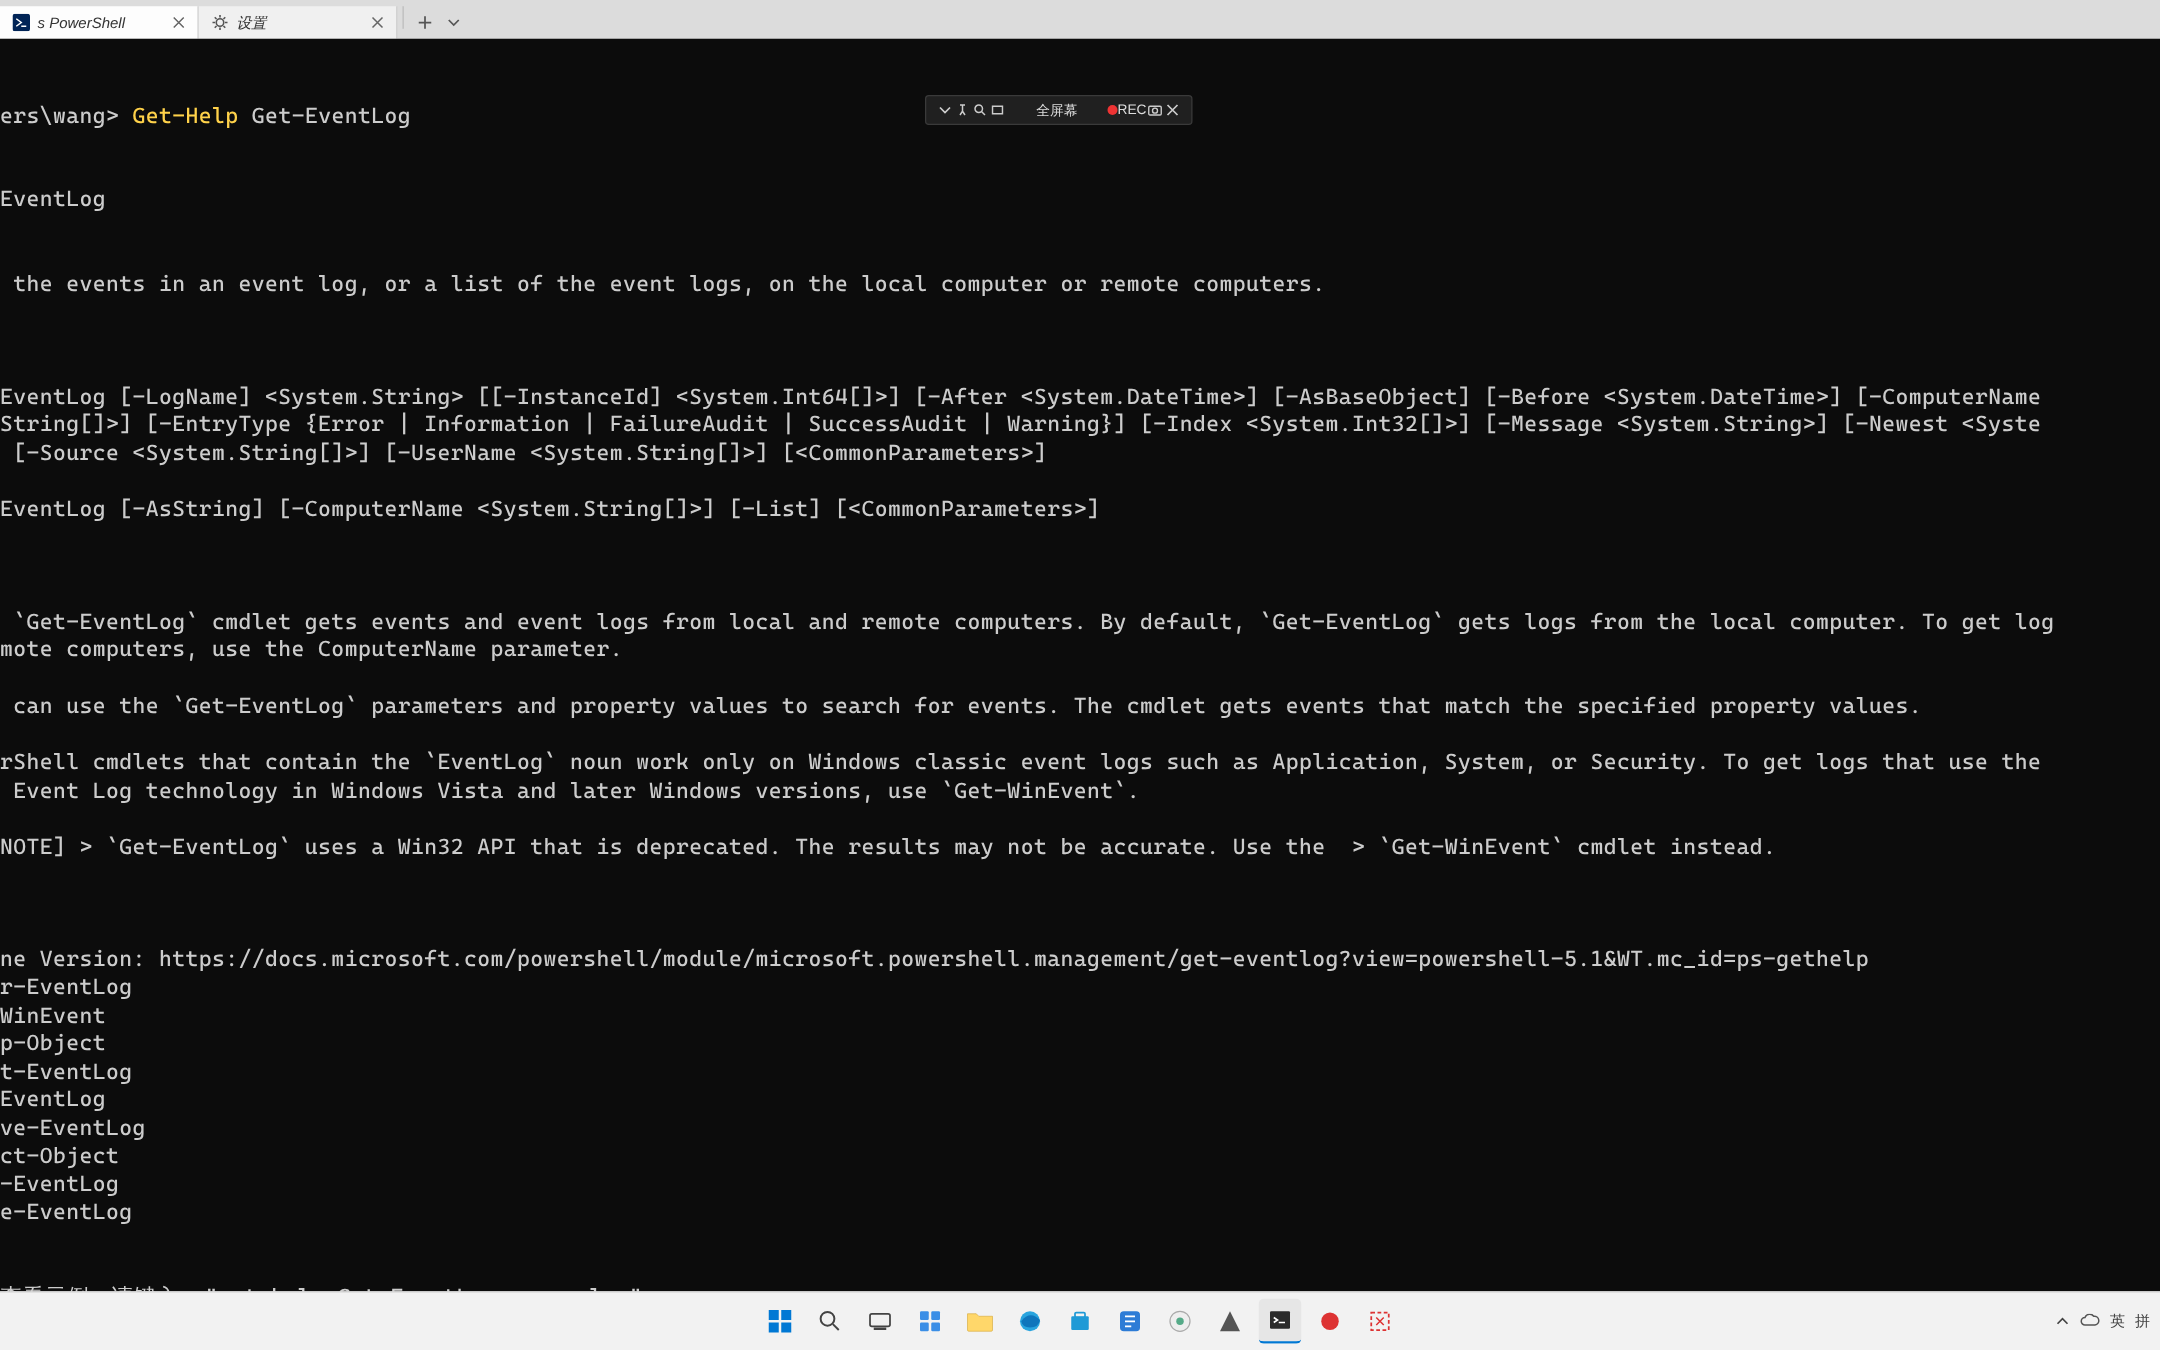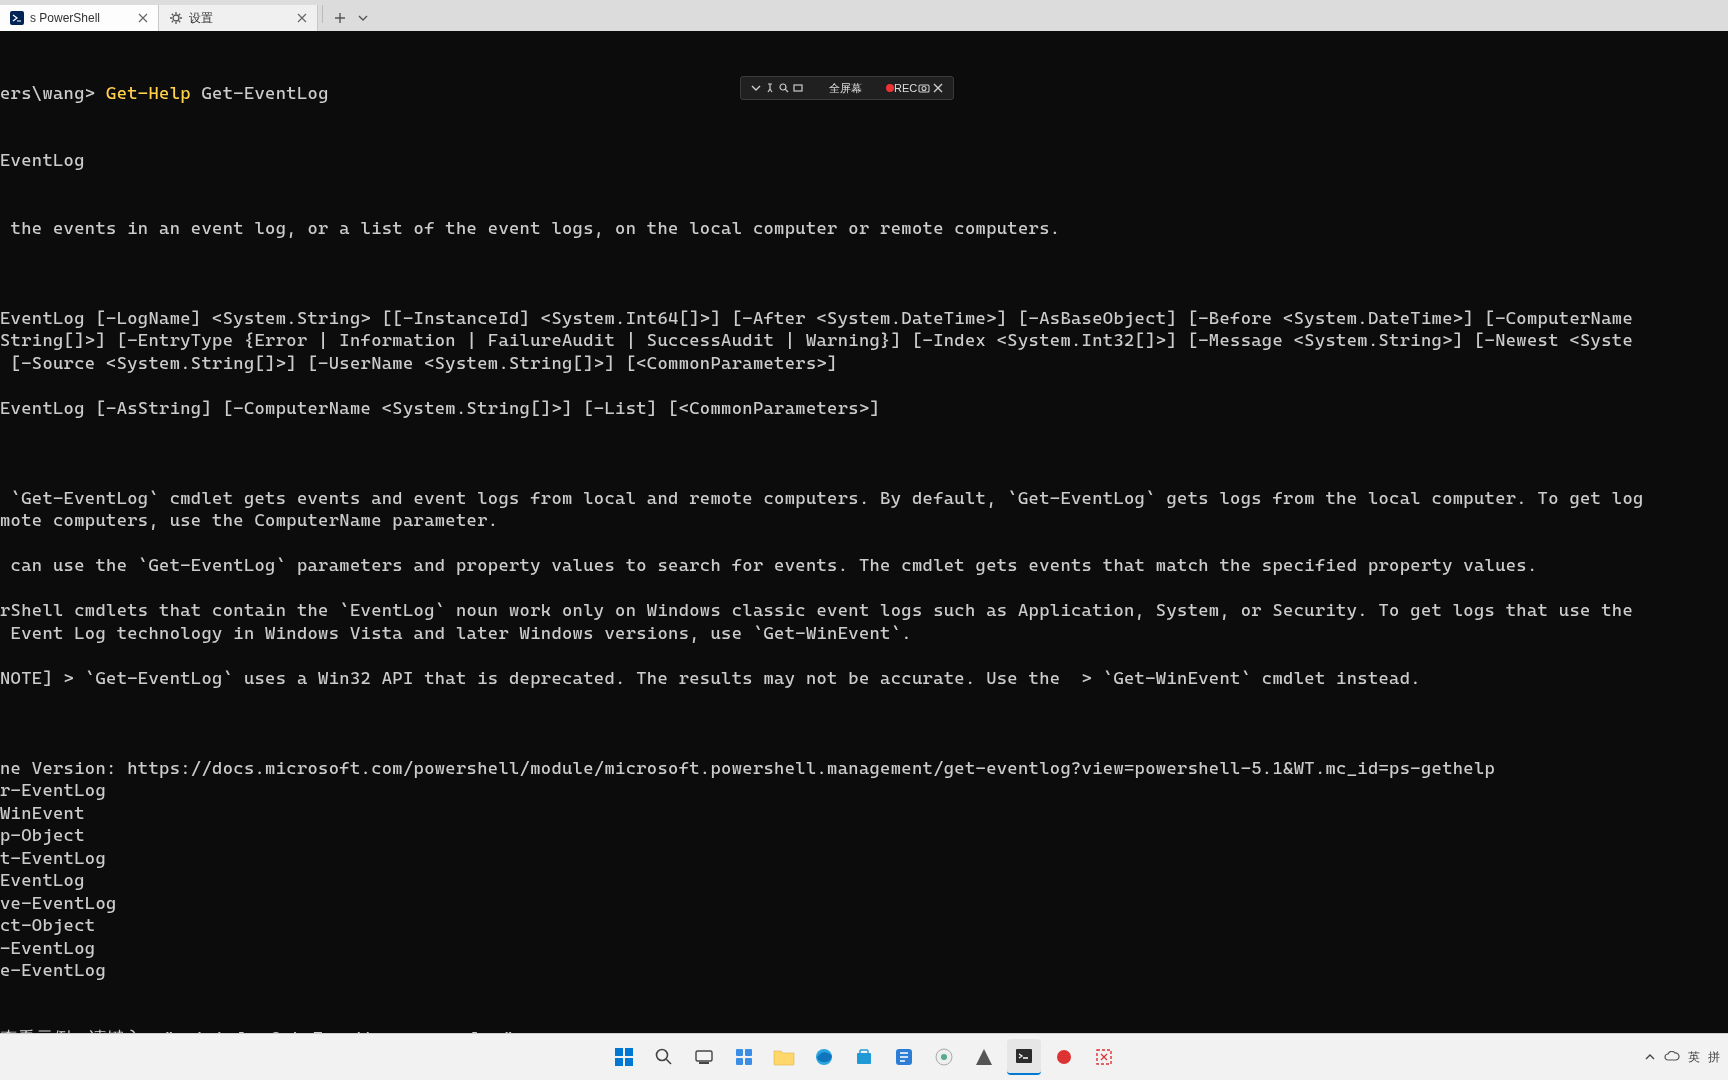--- a/index.html
+++ b/index.html
@@ -1,18 +1,18 @@
 <!DOCTYPE html>
 <html><head>
 <meta charset="utf-8">
 <style>
   html,body{margin:0;padding:0;width:1728px;height:1080px;overflow:hidden;font-family:Consolas,"Cascadia Mono","Courier New",monospace;background:#e8e8e8;}
   
   .tabbar{height:31px;background:#dcdcdc;border-bottom:1px solid #c8c8c8;display:flex;align-items:flex-end;font-family:"Segoe UI",sans-serif;font-size:12px;color:#333;position:relative;}
-  .tab{height:26px;display:flex;align-items:center;padding:0 8px 0 10px;gap:6px;border-right:1px solid #c8c8c8;background:#f0f0f0;min-width:140px;}
+  .tab{height:26px;display:flex;align-items:center;padding:0 8px 0 10px;gap:6px;border-right:1px solid #c8c8c8;background:#f0f0f0;min-width:140px;font-style:italic;}
   .tab.active{background:#fdfdfd;}
   .tab .icon{width:14px;height:14px;display:inline-flex;align-items:center;justify-content:center;}
   .tab .close{width:14px;height:14px;display:inline-flex;align-items:center;justify-content:center;color:#666;margin-left:auto;}
   .tab-sep{width:1px;height:18px;background:#bbb;margin:0 4px 4px 4px;align-self:center;}
   .newtab{width:22px;height:22px;display:flex;align-items:center;justify-content:center;color:#555;margin:0 2px 2px 2px;}
   .chev{width:20px;height:22px;display:flex;align-items:center;justify-content:center;color:#555;margin-bottom:2px;}
   
   .term{position:absolute;top:31px;left:0;right:0;bottom:0;background:#0c0c0c;color:#cccccc;font-size:17.5px;line-height:22.5px;padding:28px 0 0 0;white-space:pre;overflow:hidden;letter-spacing:0.02em;}
   .prompt-path{color:#cccccc;}
   .cmdlet{color:#ffd24a;}

